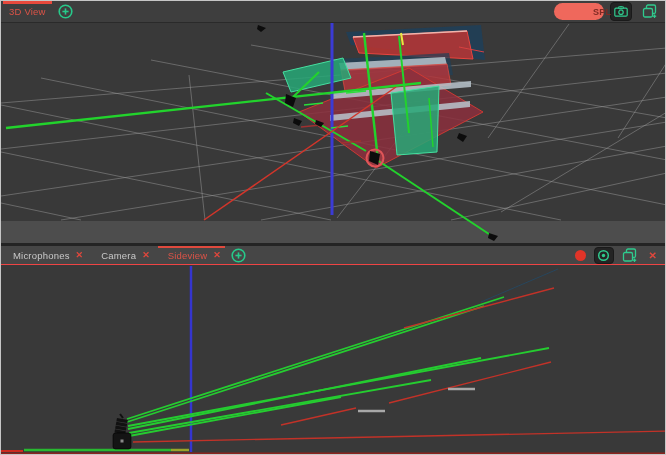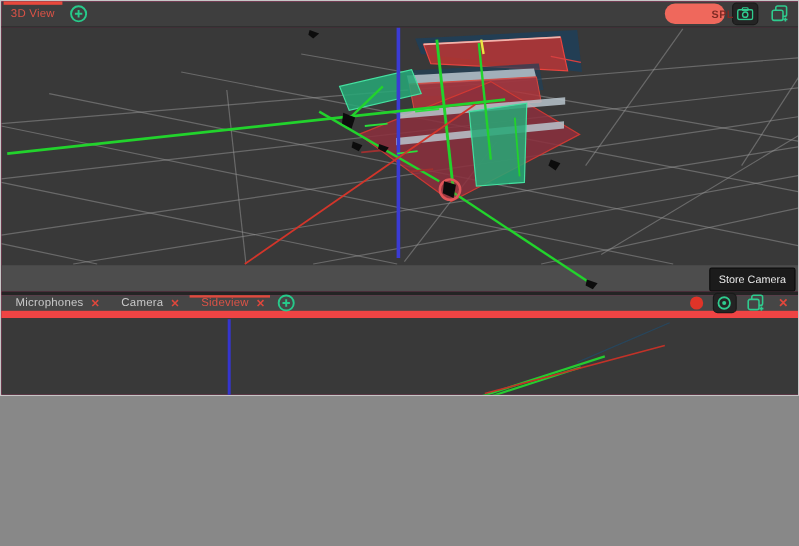--- a/index.html
+++ b/index.html
@@ -1,18 +1,18 @@
 <!DOCTYPE html>
 <html><head>
 <meta charset="utf-8">
 <style>
   html,body{margin:0;padding:0;background:#888;}
   .window{
-    position:relative;width:666px;height:330px;overflow:hidden;
-    background:#be185d;border:1px solid #c6c6c6;box-sizing:border-box;
+    position:relative;width:666px;height:455px;overflow:hidden;
+    background:#c4b5fd;border:1px solid #c6c6c6;box-sizing:border-box;
     font-family:"Liberation Sans",sans-serif;
     -webkit-font-smoothing:antialiased;
   }
   
   .topbar{
     position:absolute;left:0;top:0;width:100%;height:22px;
     background:#3e3e3e;border-bottom:1px solid #2a2a2a;box-sizing:border-box;
     display:flex;align-items:center;
   }
   .tab{position:relative;display:flex;align-items:center;height:100%;
@@ -39,21 +39,21 @@
   .vp3d{position:absolute;left:0;top:22px;width:666px;height:220px;background:#393939;}
   .vp3d svg{display:block;}
   .tooltip{
     position:absolute;right:4px;top:200px;background:#1b1b1b;color:#e8e8e8;
     font-size:9px;padding:4px 7px;border-radius:2px;border:1px solid #0d0d0d;white-space:nowrap;
   }
   .sep{position:absolute;left:0;top:242px;width:100%;height:3px;background:#242424;}
   
   .botbar{
     position:absolute;left:0;top:245px;width:100%;height:19px;background:#464646;
-    border-bottom:6px solid #ef4444;box-sizing:border-box;display:flex;align-items:center;
+    border-bottom:1px solid #ef4444;box-sizing:border-box;display:flex;align-items:center;
   }
   .botbar .tab{padding:0 6px 0 12px;}
   .botbar .tab.active::before{height:2px;background:#e04a3e;}
   .rec{width:11px;height:11px;border-radius:50%;background:#e03428;border:none;padding:0;margin-right:8px;cursor:pointer;}
   .botbar .sqbtn{width:20px;height:17px;margin-right:6px;}
   .closebtn{background:none;border:none;color:#e0473c;font-size:10px;font-weight:bold;padding:0 4px;margin-right:4px;cursor:pointer;}
   .vp2d{position:absolute;left:0;top:264px;width:666px;height:191px;background:#393939;}
 </style>
 </head>
 <body>
@@ -156,21 +156,20 @@
         <polygon points="257,2 265,5 260,9 256,6"></polygon>
         <polygon points="285,71 295,75 292,84 284,80"></polygon>
         <polygon points="293,95 301,98 298,103 292,100"></polygon>
         <polygon points="315,97 323,100 320,104 314,101"></polygon>
         <polygon points="458,110 466,113 462,119 456,115"></polygon>
         <polygon points="488,210 497,213 493,218 487,215"></polygon>
         <circle cx="374" cy="135" r="8.5" fill="rgba(224,85,88,0.22)" stroke="#e05558" stroke-width="2"></circle>
         <polygon points="369,128 379,131 377,142 368,138"></polygon>
       </g>
     </svg>
-    <div class="tooltip">Store Camera</div>
   </div>
 
   <div class="sep"></div>
 
   <div class="botbar">
     <div class="tab">
       <span class="lbl">Microphones</span>
       <span class="closex">✕</span>
     </div>
     <div class="tab">

